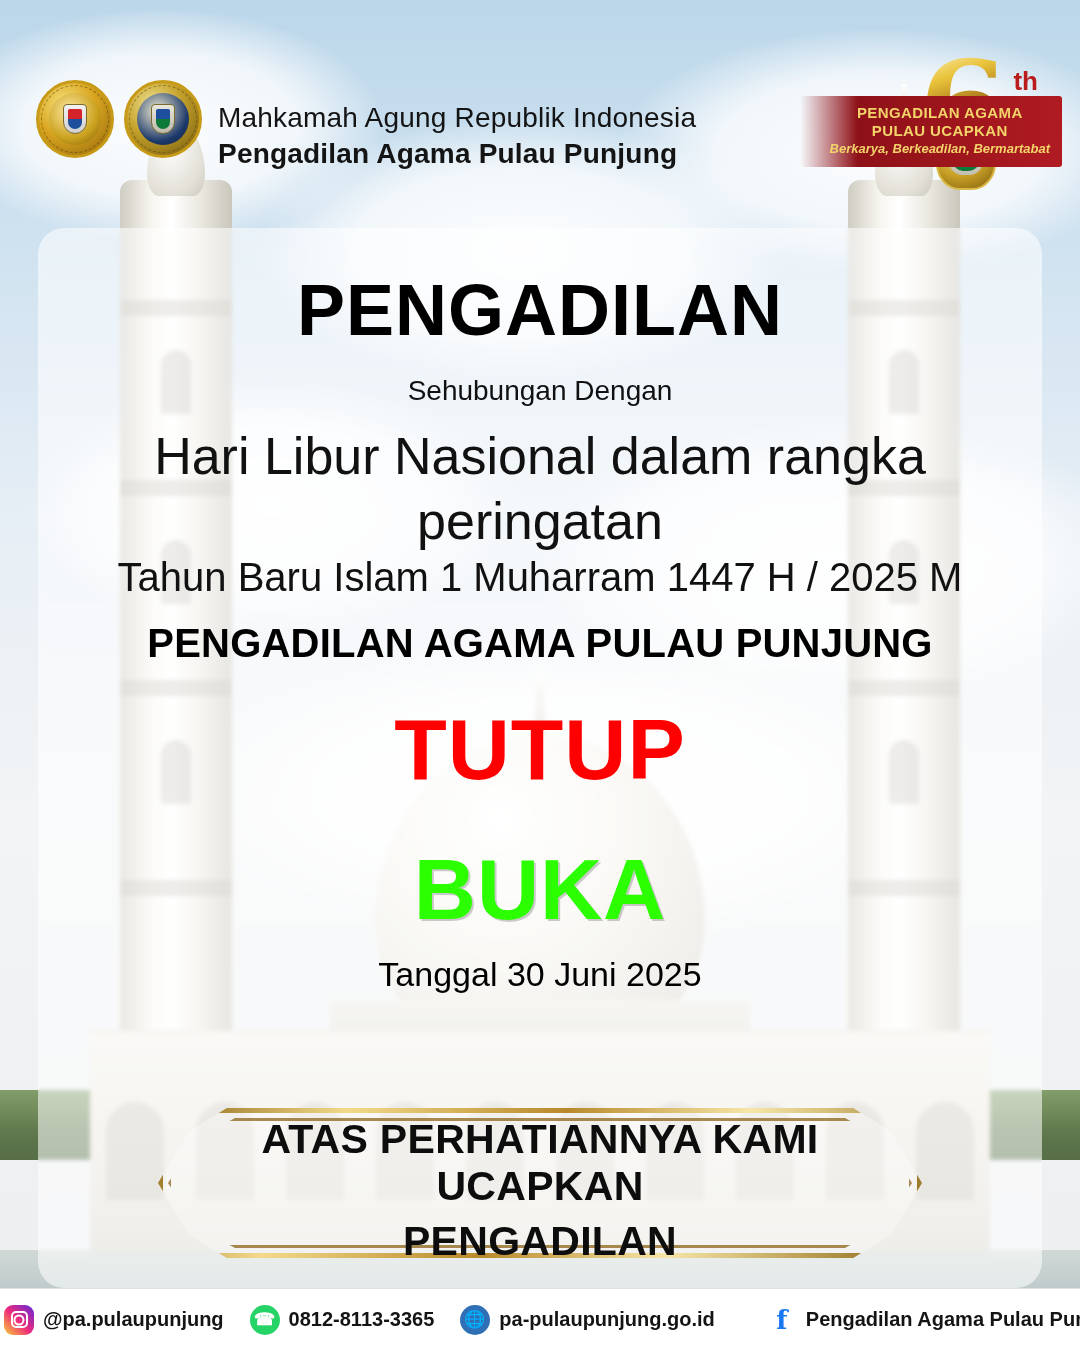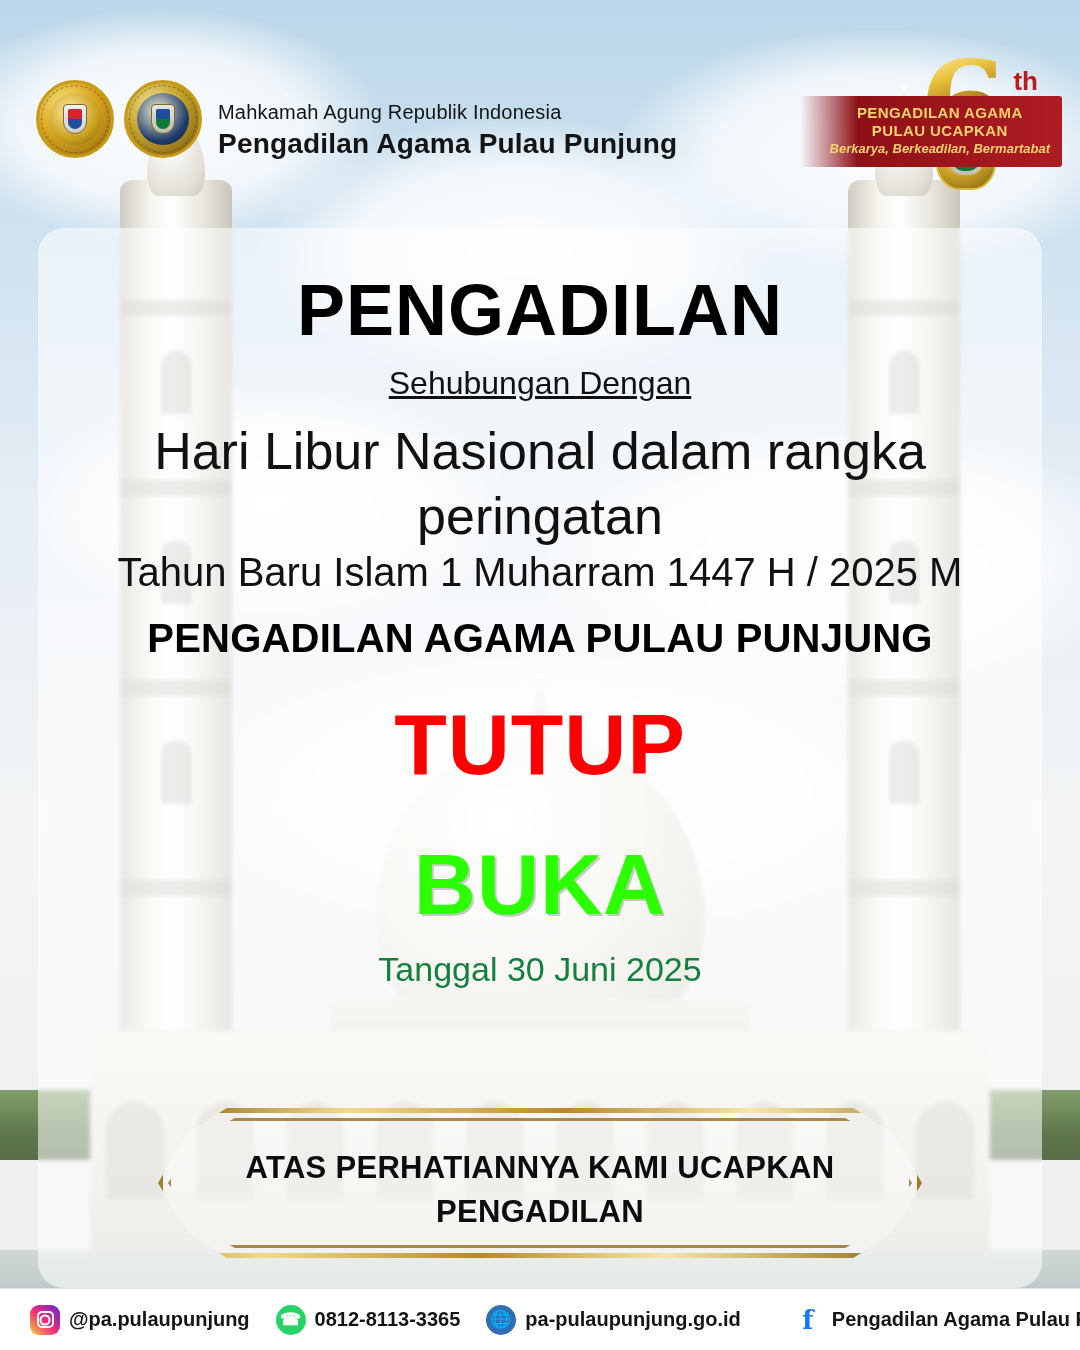--- a/index.html
+++ b/index.html
@@ -219,21 +219,21 @@
     background: linear-gradient(#1e4f9e 50%, #0e7a3a 50%);
   }
 
   .header-titles {
     position: absolute;
     left: 218px;
     top: 100px;
     color: #141414;
     line-height: 1.28;
   }
-  .header-titles .line1 { font-size: 20px; font-weight: 400; letter-spacing: .2px; }
+  .header-titles .line1 { font-size: 28px; font-weight: 400; letter-spacing: .2px; }
   .header-titles .line2 { font-size: 28px; font-weight: 700; letter-spacing: .2px; }
 
   
   .anniv {
     position: absolute;
     right: 42px;
     top: 52px;
     display: flex;
     align-items: flex-start;
     gap: 6px;
@@ -309,25 +309,24 @@
     text-align: center;
   }
   .t-pengumuman {
     font-size: 72px;
     font-weight: 700;
     color: #000;
     letter-spacing: 1px;
     line-height: 1.06;
   }
   .t-sehubungan {
-    margin-top: 16px;
-    font-size: 32px;
+    margin-top: 26px;
+    font-size: 28px;
     color: #111;
     line-height: 1.22;
-    text-decoration: underline;
   }
   .t-hari {
     margin-top: 16px;
     font-size: 52px;
     color: #111;
     line-height: 1.24;
   }
   .t-tahun {
     font-size: 40px;
     color: #111;
@@ -358,21 +357,21 @@
     font-size: 86px;
     font-weight: 700;
     color: #2bff00;
     line-height: 1;
     letter-spacing: 1px;
     text-shadow: 2px 2px 0 rgba(0,0,0,.20);
   }
   .t-tanggal-buka {
     margin-top: 20px;
     font-size: 34px;
-    color: #15803d;
+    color: #000000;
     line-height: 1.3;
   }
   .t-jam {
     font-size: 34px;
     color: #111;
     line-height: 1.3;
   }
 
   
   .thanks-wrap {
@@ -403,36 +402,36 @@
     );
   }
   .thanks-text {
     position: absolute;
     inset: 0;
     display: flex;
     flex-direction: column;
     align-items: center;
     justify-content: center;
     gap: 8px;
-    font-size: 31px;
+    font-size: 41px;
     font-weight: 700;
     color: #0d0d0d;
     letter-spacing: .3px;
     margin-top: 14px;
   }
 
   
   .footer {
     position: absolute;
     left: 0; right: 0; bottom: 0;
     height: 62px;
     background: #ffffff;
     display: flex;
     align-items: center;
-    padding: 0 30px;
+    padding: 0 4px;
     gap: 26px;
     z-index: 6;
     border-top: 1px solid #e3e3e3;
   }
   .fitem {
     display: flex;
     align-items: center;
     gap: 9px;
     font-size: 20px;
     font-weight: 700;

